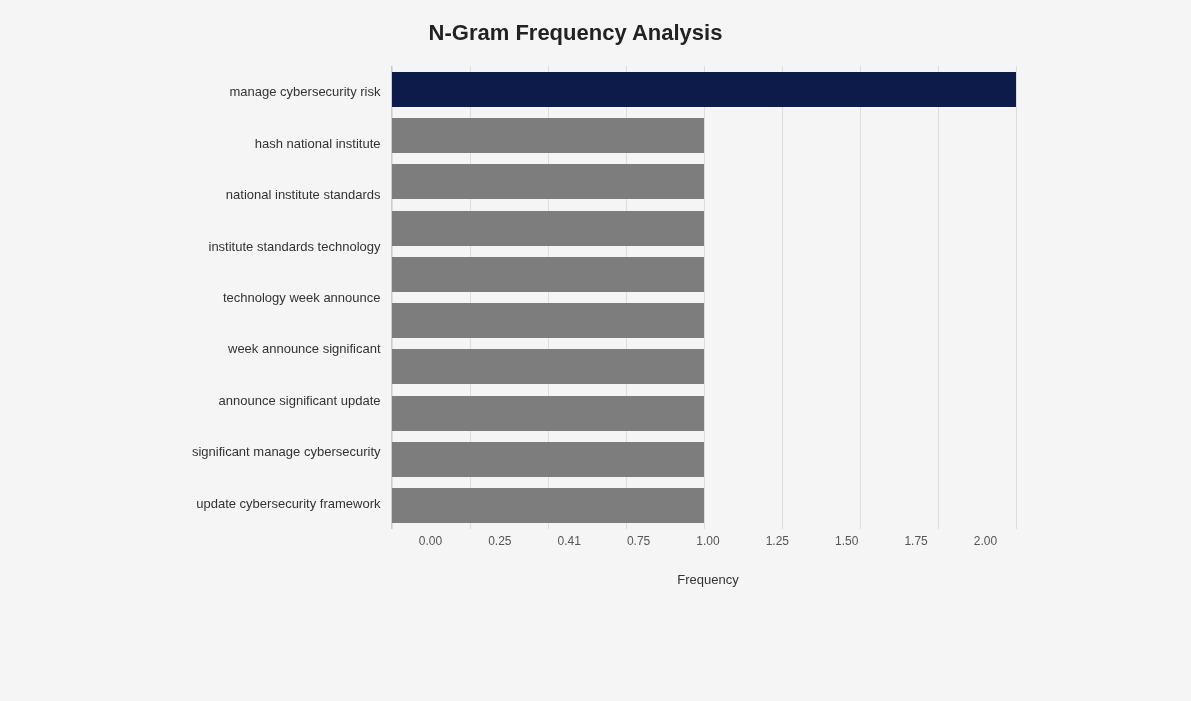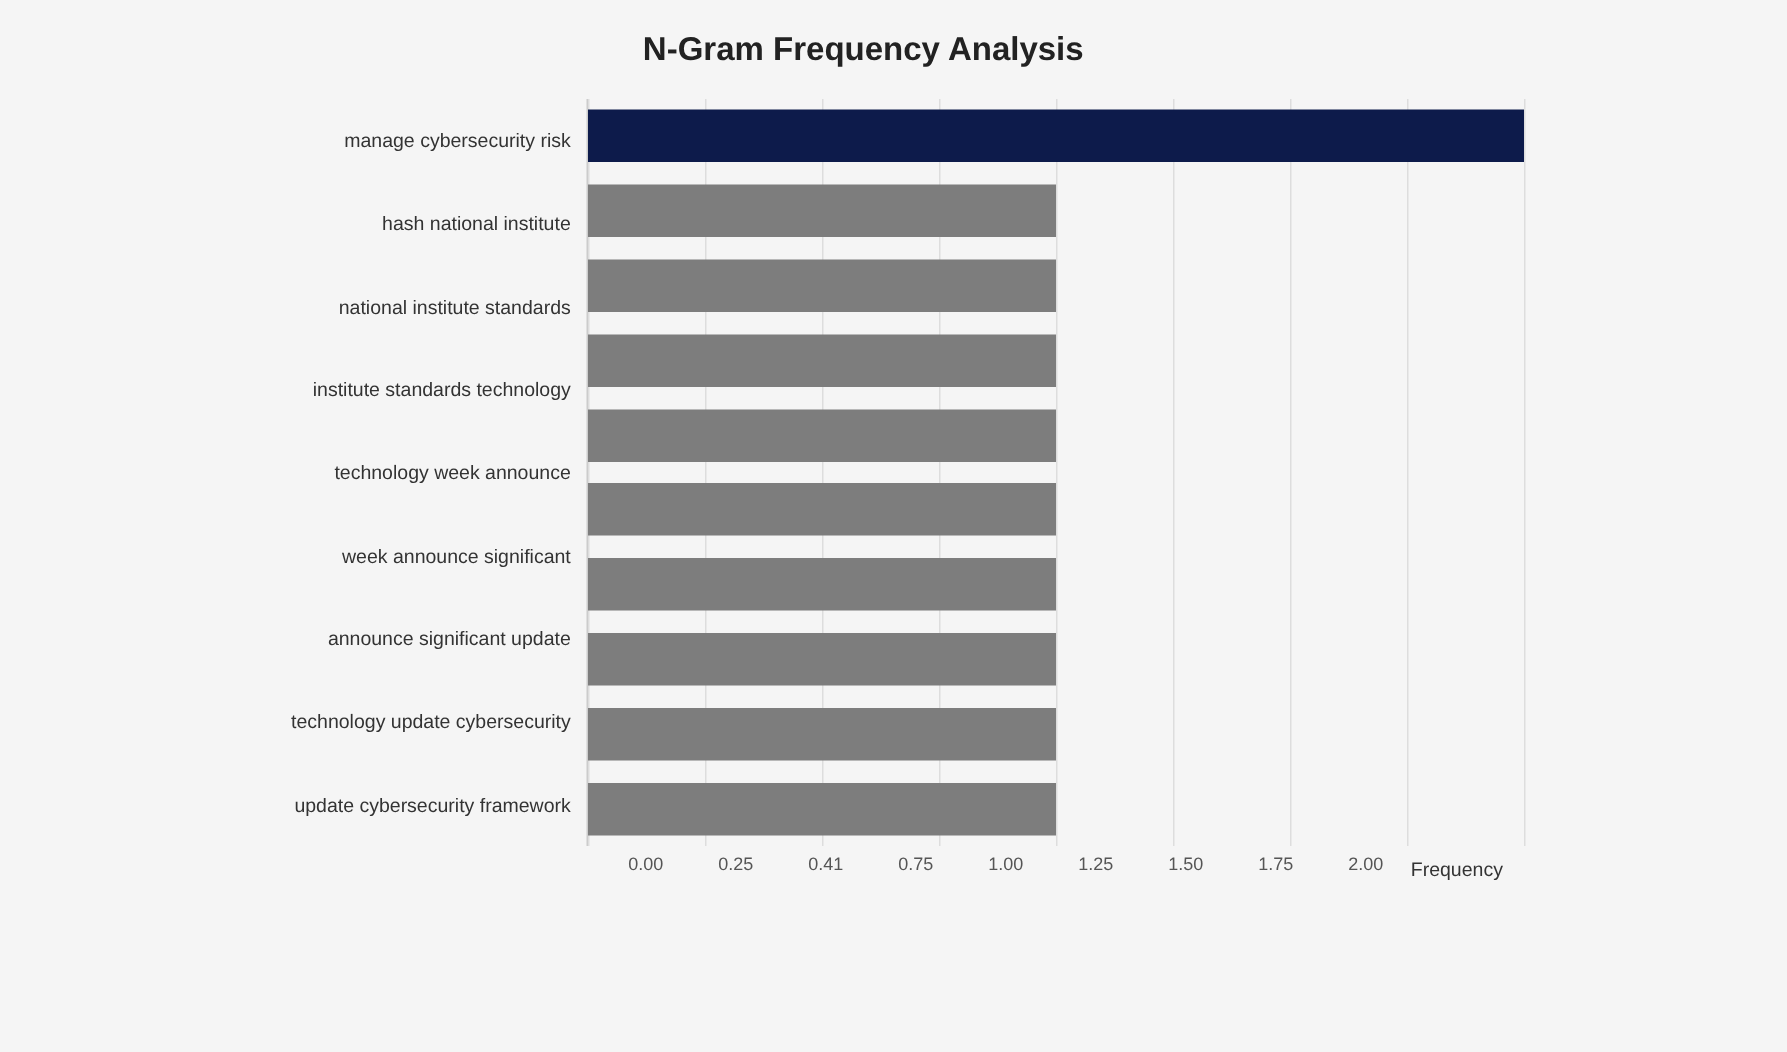--- a/index.html
+++ b/index.html
@@ -90,59 +90,59 @@
       border-radius: 0;
     }
     .bar.primary {
       background: #0d1b4b;
     }
     .bar.secondary {
       background: #7d7d7d;
     }
     .x-axis {
       display: flex;
-      flex-direction: row;
+      flex-direction: column;
       margin-left: 265px;
     }
     .x-ticks {
       display: flex;
       flex-direction: row;
       justify-content: space-between;
       padding-top: 5px;
       position: relative;
     }
     .x-tick {
       font-size: 12px;
       color: #555;
       text-align: center;
       width: 60px;
     }
     .x-axis-label {
       text-align: center;
       font-size: 13px;
       color: #333;
-      margin-top: 8px;
+      margin-top: 24px;
     }
   </style>
 </head>
 <body>
 
 <div class="chart-container">
   <div class="chart-title">N-Gram Frequency Analysis</div>
   <div class="chart-area">
     <div class="bars-section">
       <div class="y-labels" id="y-labels">
       <div class="y-label">manage cybersecurity risk</div>
           <div class="y-label">hash national institute</div>
           <div class="y-label">national institute standards</div>
           <div class="y-label">institute standards technology</div>
           <div class="y-label">technology week announce</div>
           <div class="y-label">week announce significant</div>
           <div class="y-label">announce significant update</div>
-          <div class="y-label">technology update cybersecurity</div>
+          <div class="y-label">significant manage cybersecurity</div>
           <div class="y-label">update cybersecurity framework</div>
         </div>
       <div class="bars-plot" id="bars-plot">
         <div class="grid-lines" id="grid-lines">
             <div class="grid-line" style="left: 0%;"></div>
             <div class="grid-line" style="left: 12.5%;"></div>
             <div class="grid-line" style="left: 25%;"></div>
             <div class="grid-line" style="left: 37.5%;"></div>
             <div class="grid-line" style="left: 50%;"></div>
             <div class="grid-line" style="left: 62.5%;"></div>

